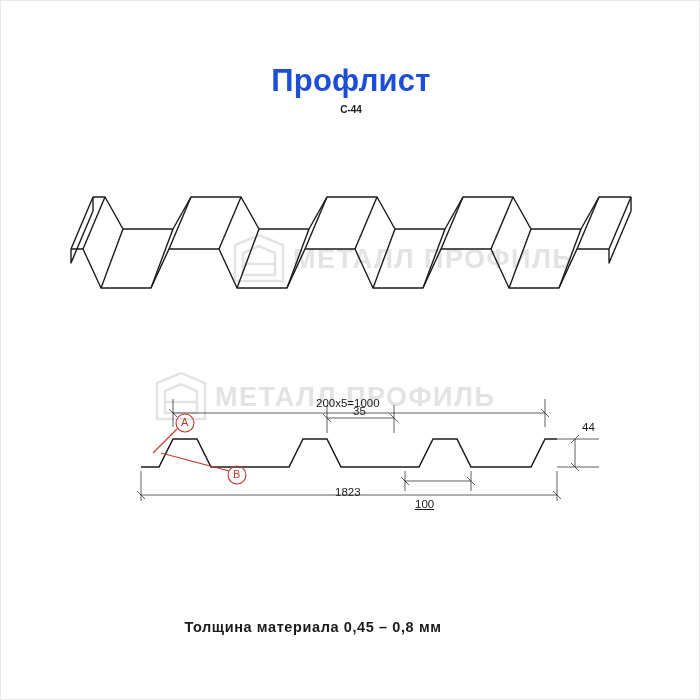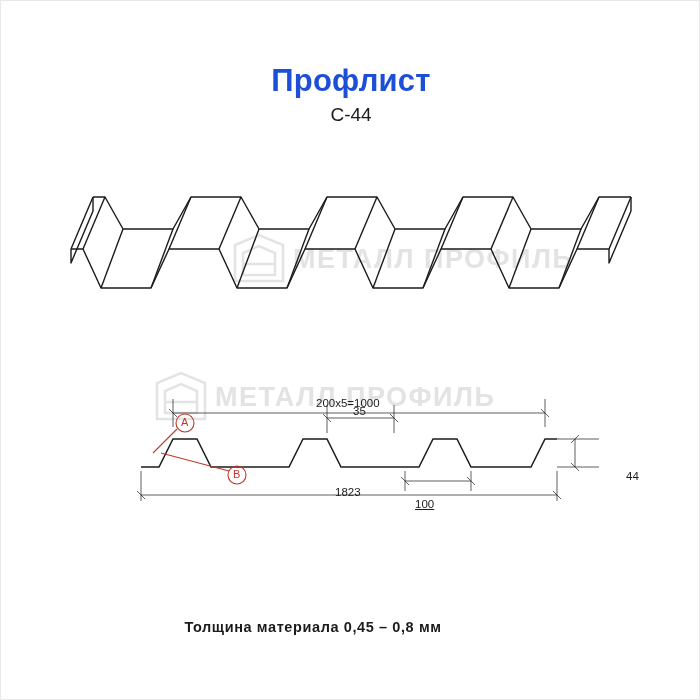--- a/index.html
+++ b/index.html
@@ -31,22 +31,22 @@
     font-weight: bold;
     letter-spacing: 0.2px;
     color: #1d4ed8;
   }
   .subtitle {
     position: absolute;
     top: 103px;
     left: 0;
     width: 700px;
     text-align: center;
-    font-size: 19px;
-    font-weight: normal;
+    font-size: 10px;
+    font-weight: bold;
     color: #1b1b1b;
   }
   .footnote {
     position: absolute;
     top: 618px;
     left: 0;
     width: 624px;
     text-align: center;
     font-size: 14.5px;
     font-weight: bold;
@@ -205,21 +205,21 @@
     <g stroke="#c0392b" stroke-width="1.1" fill="none">
       <circle cx="184" cy="422" r="9"></circle>
       <path d="M176 428 L152 452"></path>
       <circle cx="236" cy="474" r="9"></circle>
       <path d="M228 470 L160 452"></path>
     </g>
   </svg>
 
   <div class="dim-label" style="left:315px; top:396px;">200x5=1000</div>
   <div class="dim-label" style="left:352px; top:404px;">35</div>
-  <div class="dim-label" style="left:581px; top:469px;margin-left:44px;">44</div>
+  <div class="dim-label" style="left:581px; top:420px;">44</div>
   <div class="dim-label" style="left:334px; top:485px;">1823</div>
   <div class="dim-label" style="left:414px; top:497px;text-decoration:underline;">100</div>
 
   <div class="callout-letter" style="left:180px; top:415px;">A</div>
   <div class="callout-letter" style="left:232px; top:467px;">B</div>
 
   <div class="footnote">Толщина материала 0,45 – 0,8 мм</div>
 
 </div>
 

